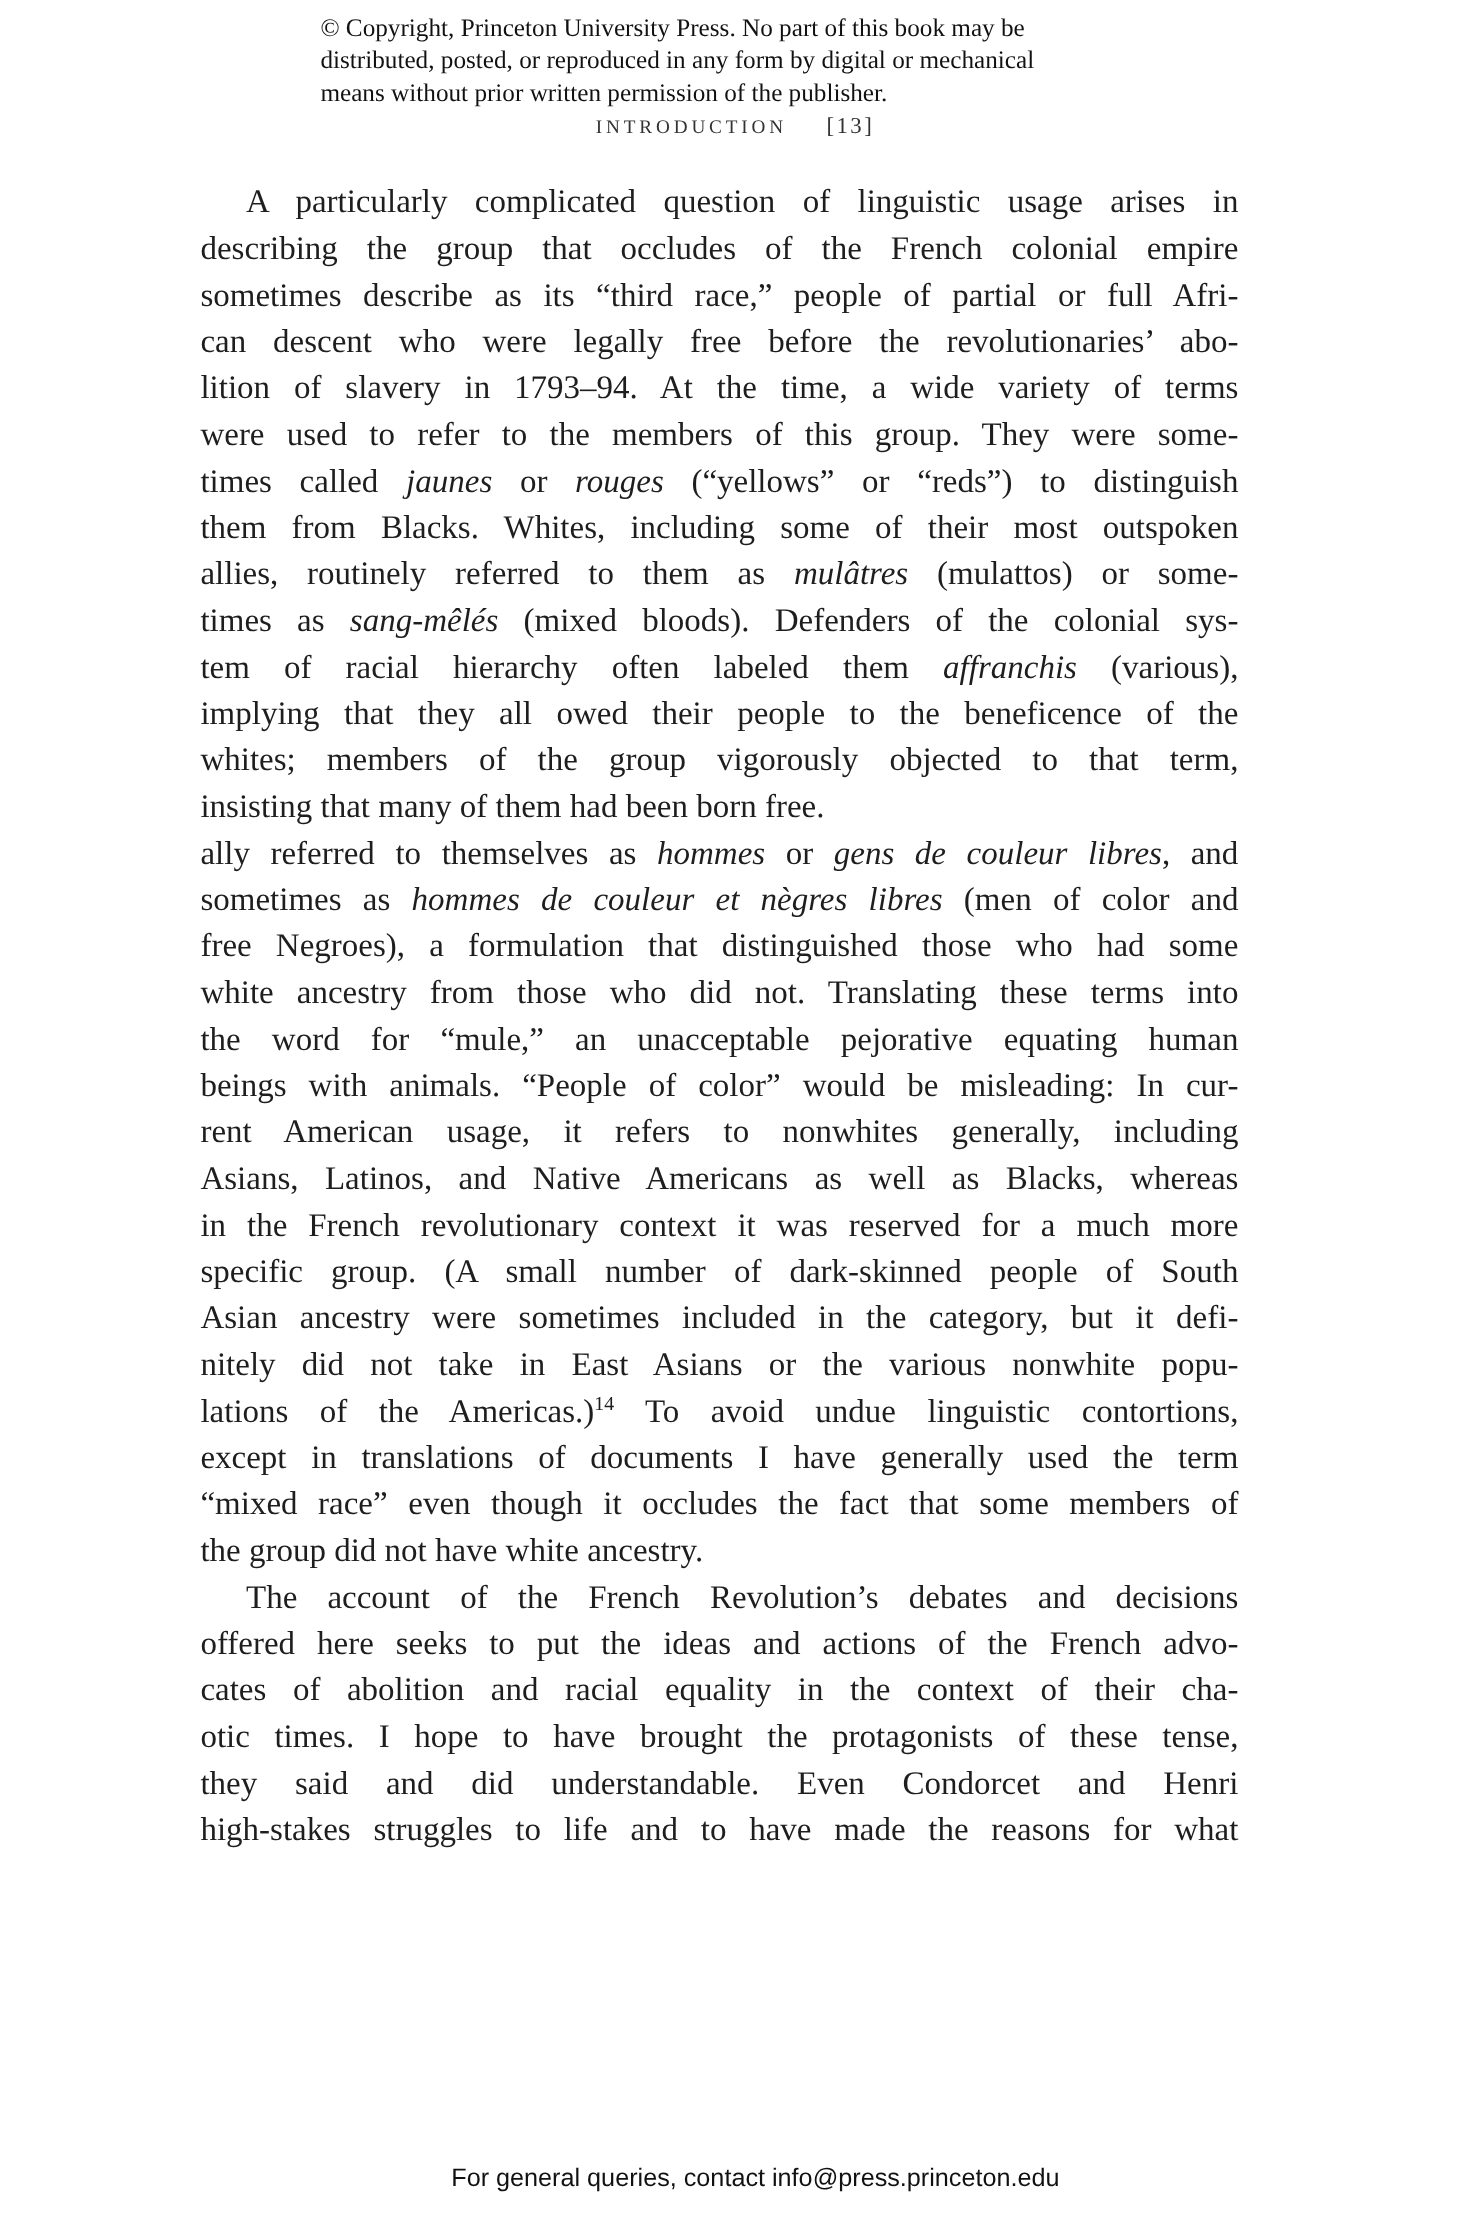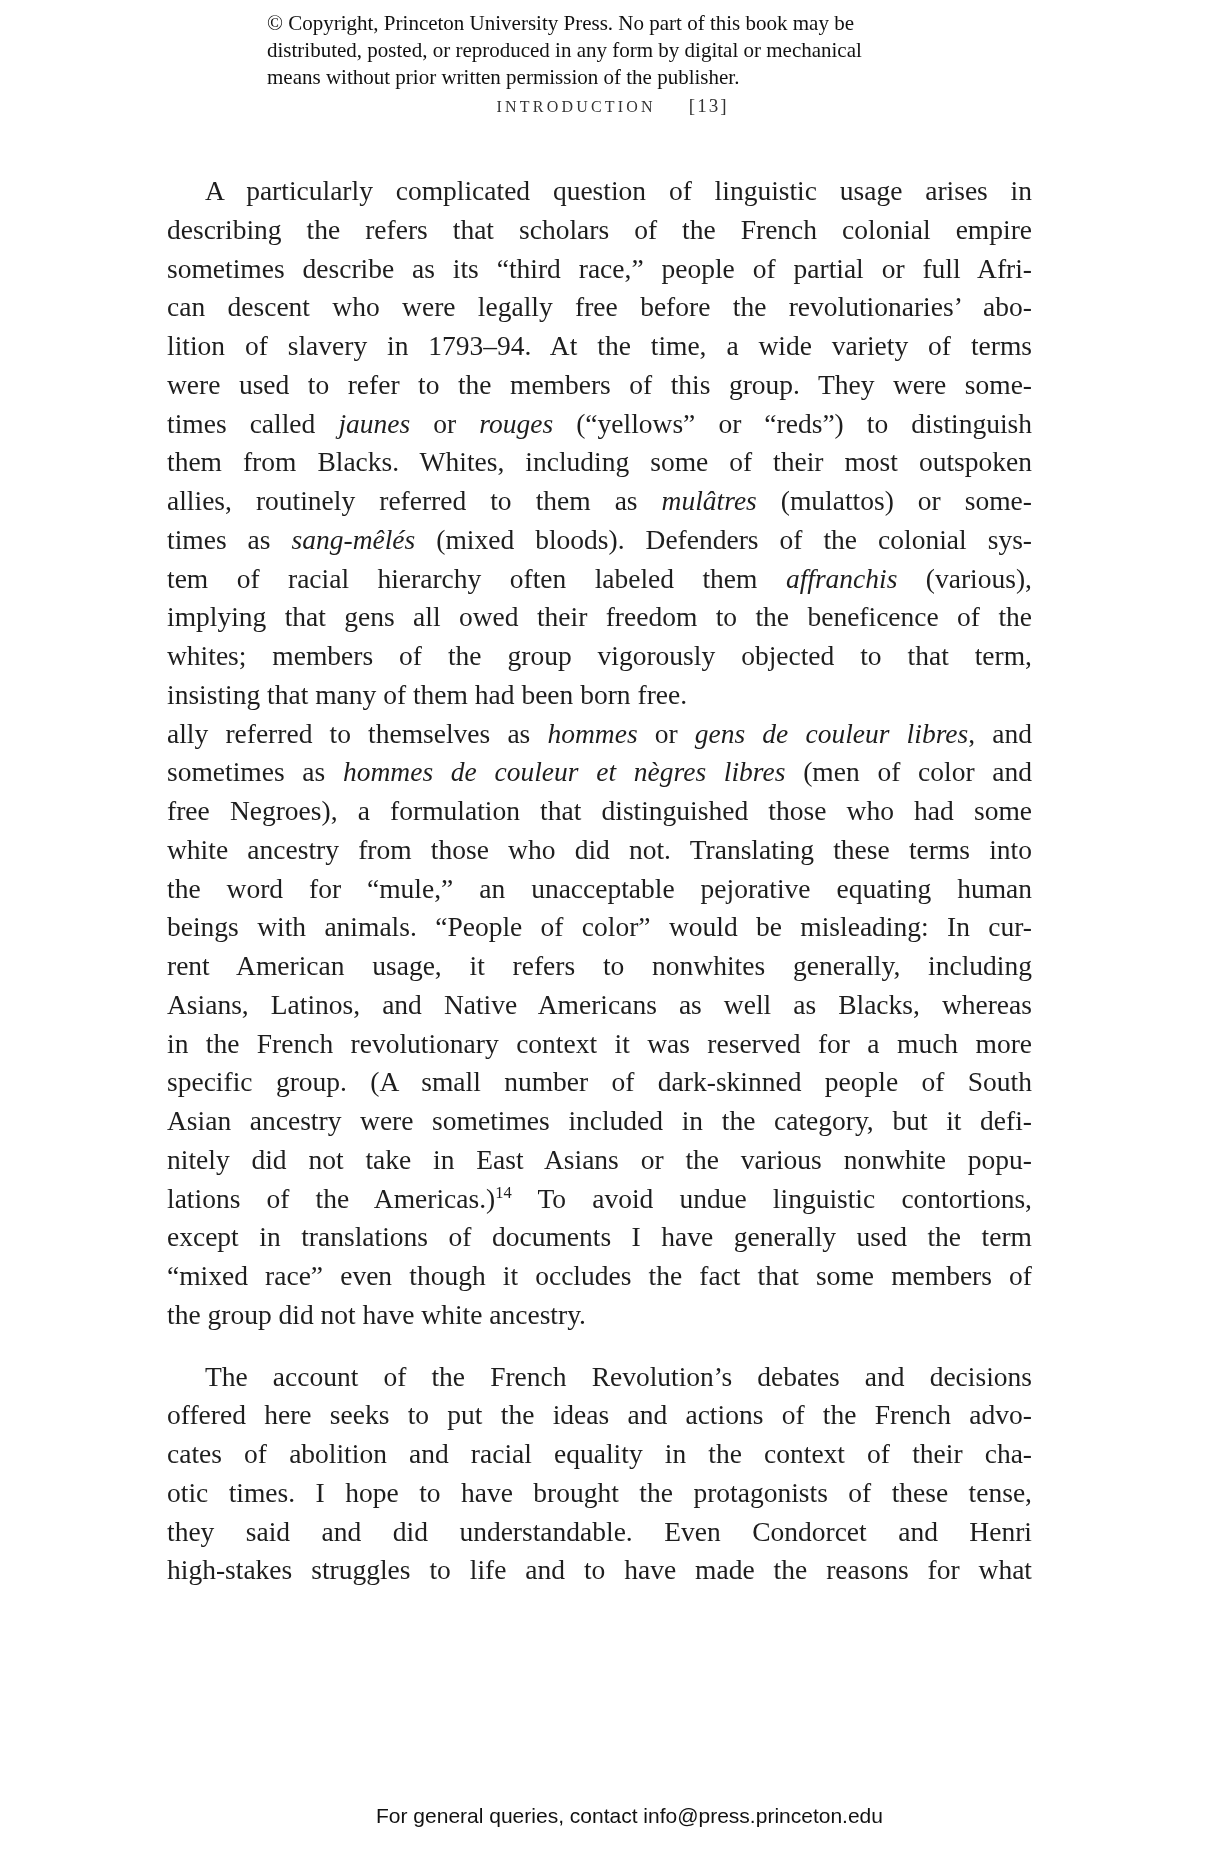--- a/index.html
+++ b/index.html
@@ -17,21 +17,21 @@
   .running-head .rh-page { margin-left: 26px; letter-spacing: 2px; font-size: 19px; }
   .body-text {
     position: absolute; left: 167px; top: 149px; width: 865px;
     font-family: "Liberation Serif", serif; font-size: 27.5px; line-height: 38.76px; color: #1e1e1e;
   }
   .para { margin: 0; }
   .line {
     display: block; height: 38.76px; white-space: nowrap;
     text-align: justify; text-align-last: justify; overflow: visible;
   }
-  .line.indent { padding-left: 38px; margin-top: 23px; }
+  .line.indent { padding-left: 38px; }
   .line.last { text-align-last: left; }
   .line i { font-style: italic; }
   .line sup { font-size: 60%; vertical-align: 0; position: relative; top: -0.6em; }
   .footer {
     position: absolute; left: 0; width: 1225px; top: 1804px; text-align: center;
     font-family: "Liberation Sans", sans-serif; font-size: 21px; color: #111; padding-left: 17px;
   }
 </style>
 </head>
 <body>
@@ -43,31 +43,31 @@
 </div>
 
 <div class="running-head">
   <span class="rh-title">INTRODUCTION</span>
   <span class="rh-page">[13]</span>
 </div>
 
 <div class="body-text" id="body-text">
     <div class="para">
       <span class="line indent"><span>A particularly complicated question of linguistic usage arises in</span></span>
-      <span class="line"><span>describing the refers that scholars of the French colonial empire</span></span>
+      <span class="line"><span>describing the group that occludes of the French colonial empire</span></span>
       <span class="line"><span>sometimes describe as its “third race,” people of partial or full Afri-</span></span>
       <span class="line"><span>can descent who were legally free before the revolutionaries’ abo-</span></span>
       <span class="line"><span>lition of slavery in 1793–94. At the time, a wide variety of terms</span></span>
       <span class="line"><span>were used to refer to the members of this group. They were some-</span></span>
       <span class="line"><span>times called </span><i>jaunes</i><span> or </span><i>rouges</i><span> (“yellows” or “reds”) to distinguish</span></span>
       <span class="line"><span>them from Blacks. Whites, including some of their most outspoken</span></span>
       <span class="line"><span>allies, routinely referred to them as </span><i>mulâtres</i><span> (mulattos) or some-</span></span>
       <span class="line"><span>times as </span><i>sang-mêlés</i><span> (mixed bloods). Defenders of the colonial sys-</span></span>
       <span class="line"><span>tem of racial hierarchy often labeled them </span><i>affranchis</i><span> (various),</span></span>
-      <span class="line"><span>implying that gens all owed their freedom to the beneficence of the</span></span>
+      <span class="line"><span>implying that they all owed their people to the beneficence of the</span></span>
       <span class="line"><span>whites; members of the group vigorously objected to that term,</span></span>
       <span class="line last"><span>insisting that many of them had been born free.</span></span>
     </div>
     <div class="para">
       <span class="line"><span>ally referred to themselves as </span><i>hommes</i><span> or </span><i>gens de couleur libres</i><span>, and</span></span>
       <span class="line"><span>sometimes as </span><i>hommes de couleur et nègres libres</i><span> (men of color and</span></span>
       <span class="line"><span>free Negroes), a formulation that distinguished those who had some</span></span>
       <span class="line"><span>white ancestry from those who did not. Translating these terms into</span></span>
       <span class="line"><span>the word for “mule,” an unacceptable pejorative equating human</span></span>
       <span class="line"><span>beings with animals. “People of color” would be misleading: In cur-</span></span>

